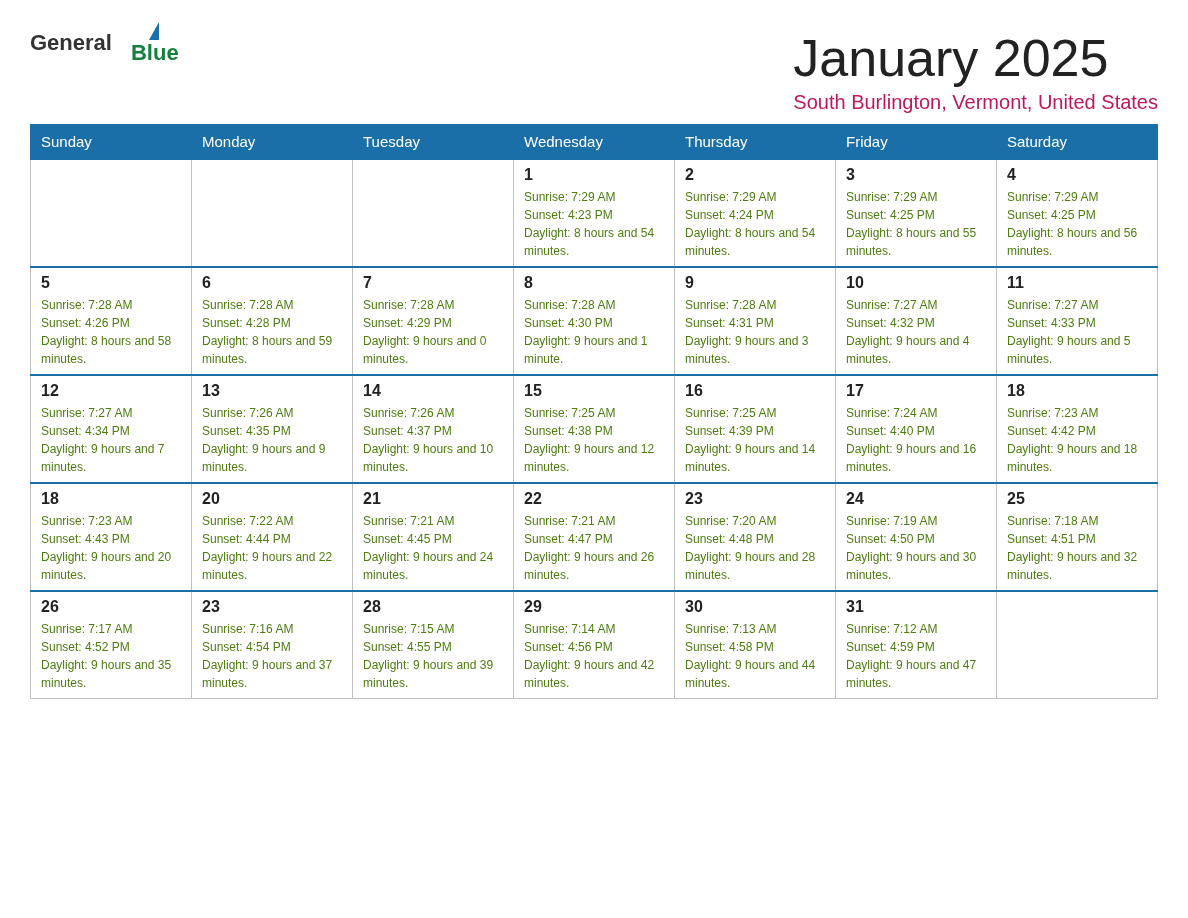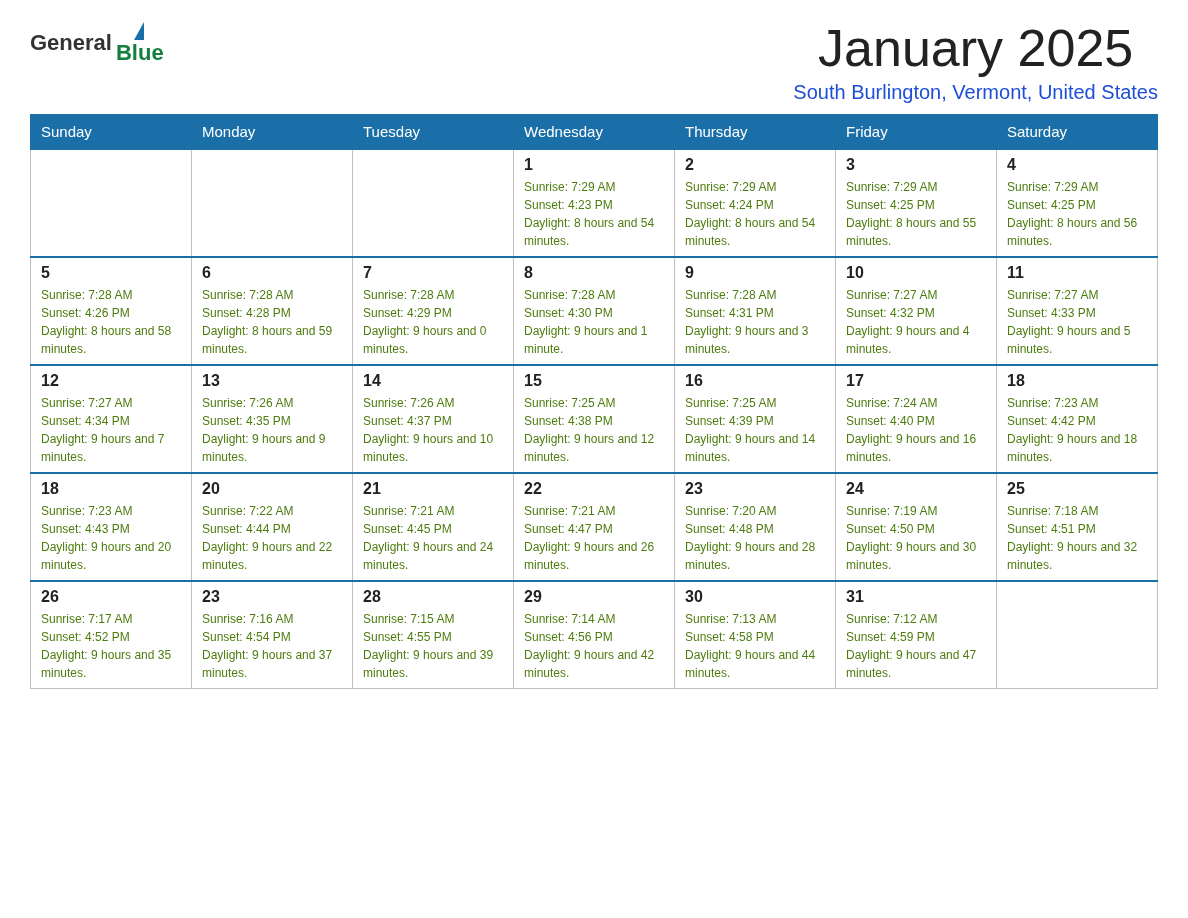--- a/index.html
+++ b/index.html
@@ -12,44 +12,45 @@
     }
     .header-area {
       display: flex;
       justify-content: space-between;
       align-items: flex-start;
       margin-bottom: 10px;
     }
     .logo {
       display: flex;
       align-items: center;
-      gap: 4px;
+      gap: 19px;
     }
     .logo-text-general {
       font-size: 22px;
       font-weight: bold;
       color: #333;
     }
     .logo-text-blue {
       font-size: 22px;
       font-weight: bold;
       color: #15803d;
     }
     .title-area {
-      text-align: center;
+      text-align: left;
+      margin-top: 10px;
     }
     .month-title {
       font-size: 52px;
       font-weight: normal;
       color: #222;
       line-height: 1.1;
     }
     .location-title {
       font-size: 20px;
-      color: #1d4ed8;
+      color: #be185d;
       margin-top: 4px;
     }
     .calendar-table {
       width: 100%;
       border-collapse: collapse;
       margin-top: 10px;
       border-radius: 24px;
     }
     .calendar-table th {
       background-color: #1a6fa8;

